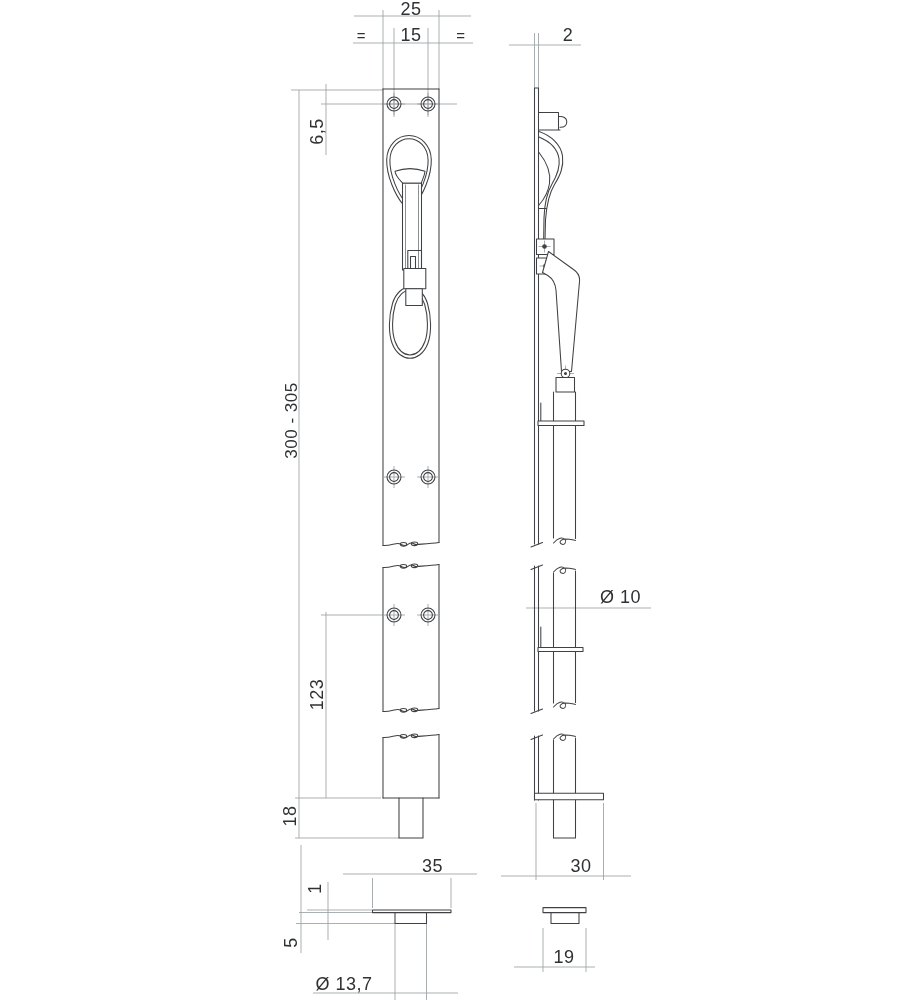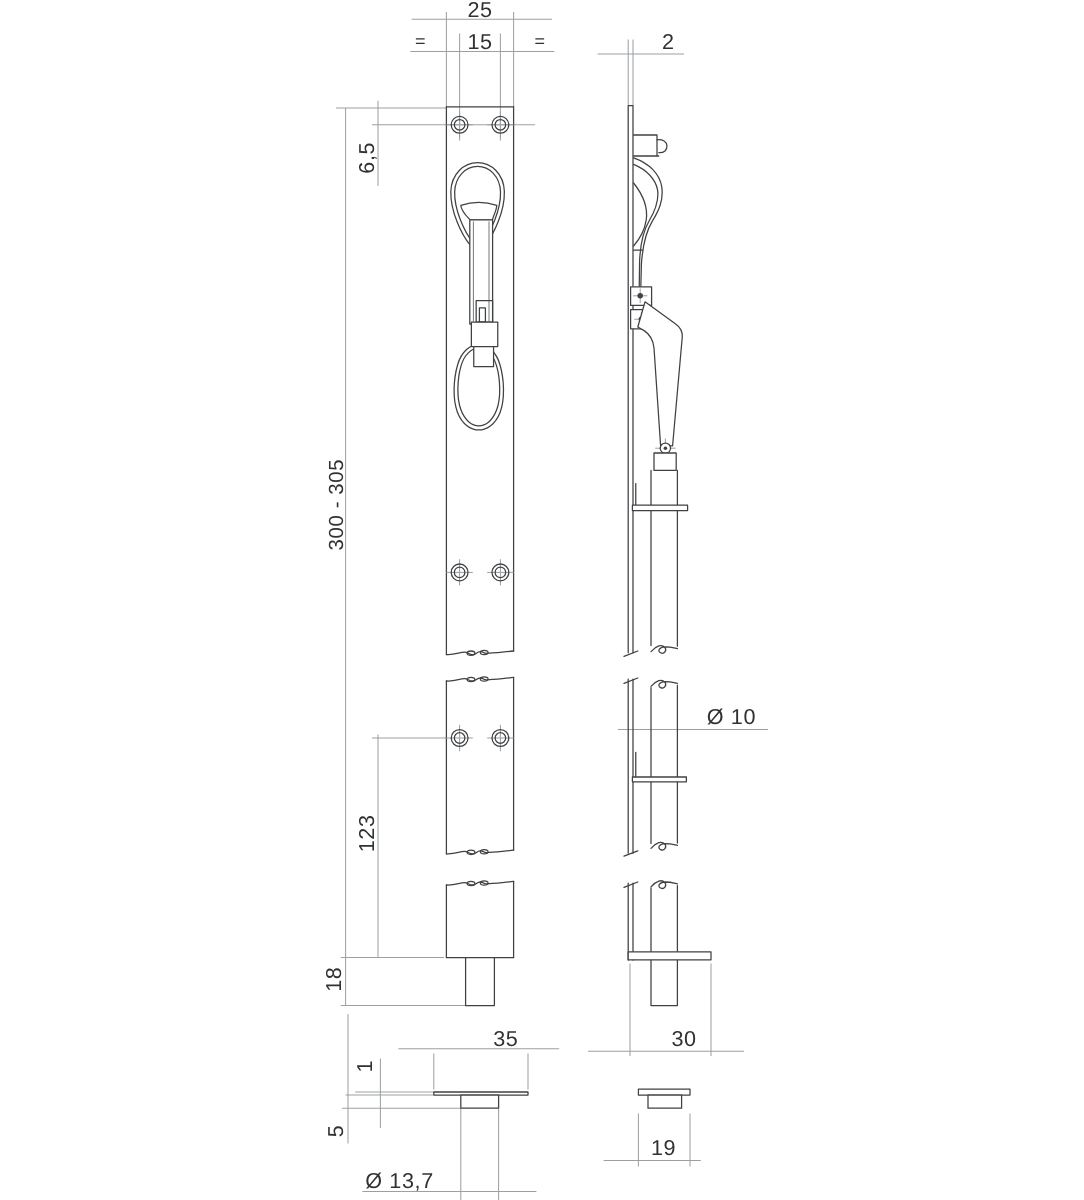--- a/index.html
+++ b/index.html
@@ -1,16 +1,16 @@
 <!DOCTYPE html>
 <html><head>
 <meta charset="utf-8">
 <style>
   html,body{margin:0;padding:0;background:#ffffff;}
-  .canvas{width:719px;height:1000px;background:#ffffff;position:relative;overflow:hidden;}
+  .canvas{width:719px;height:1000px;background:#ffffff;position:relative;overflow:hidden;padding-left:11px;}
   svg{display:block;}
   .dk  {stroke:#3f4144;fill:none;stroke-width:1.05;stroke-linecap:round;stroke-linejoin:round;}
   .dkf {stroke:#3f4144;fill:#ffffff;stroke-width:1.05;stroke-linejoin:round;}
   .md  {stroke:#6f7275;fill:none;stroke-width:0.8;}
   .lt  {stroke:#9ba0a4;fill:none;stroke-width:0.85;}
   .fdk {fill:#3f4144;stroke:none;}
   text.dim{font-family:"Liberation Sans",sans-serif;font-size:18px;fill:#2f3133;letter-spacing:0.5px;}
   text.dim.sm{font-size:15px;}
   text.dim.md2{font-size:17px;}
 </style>

